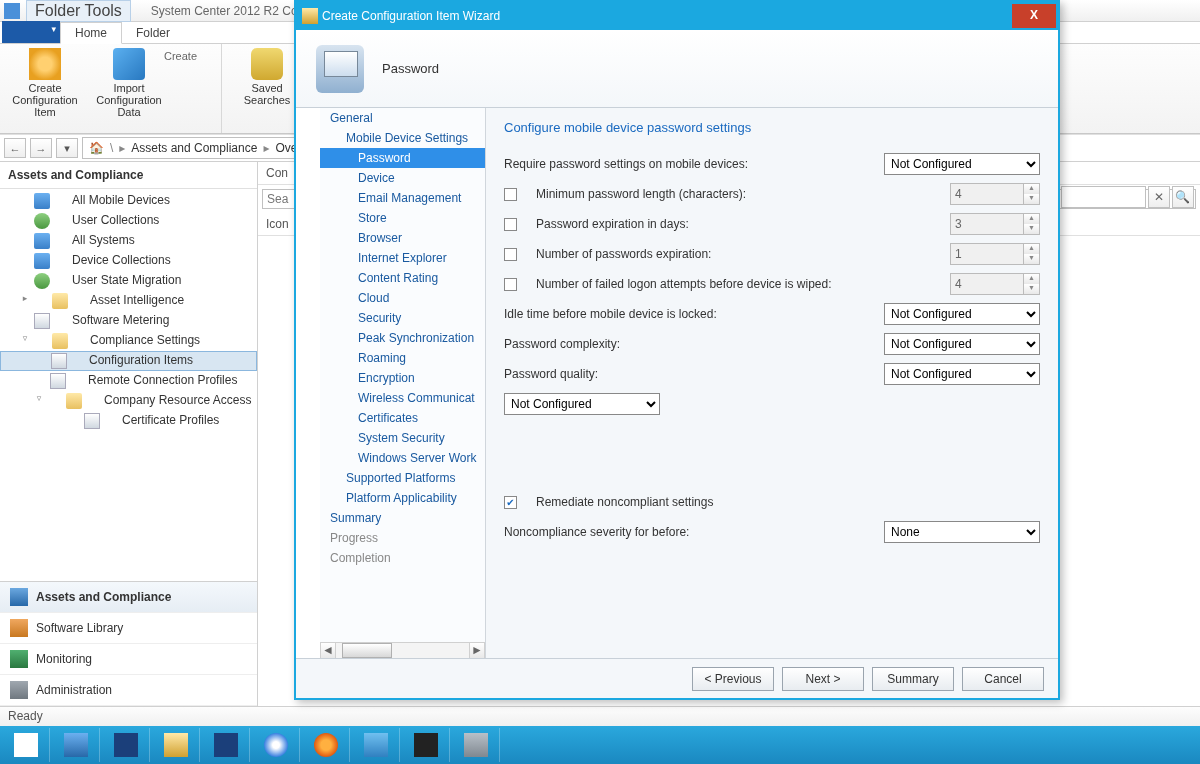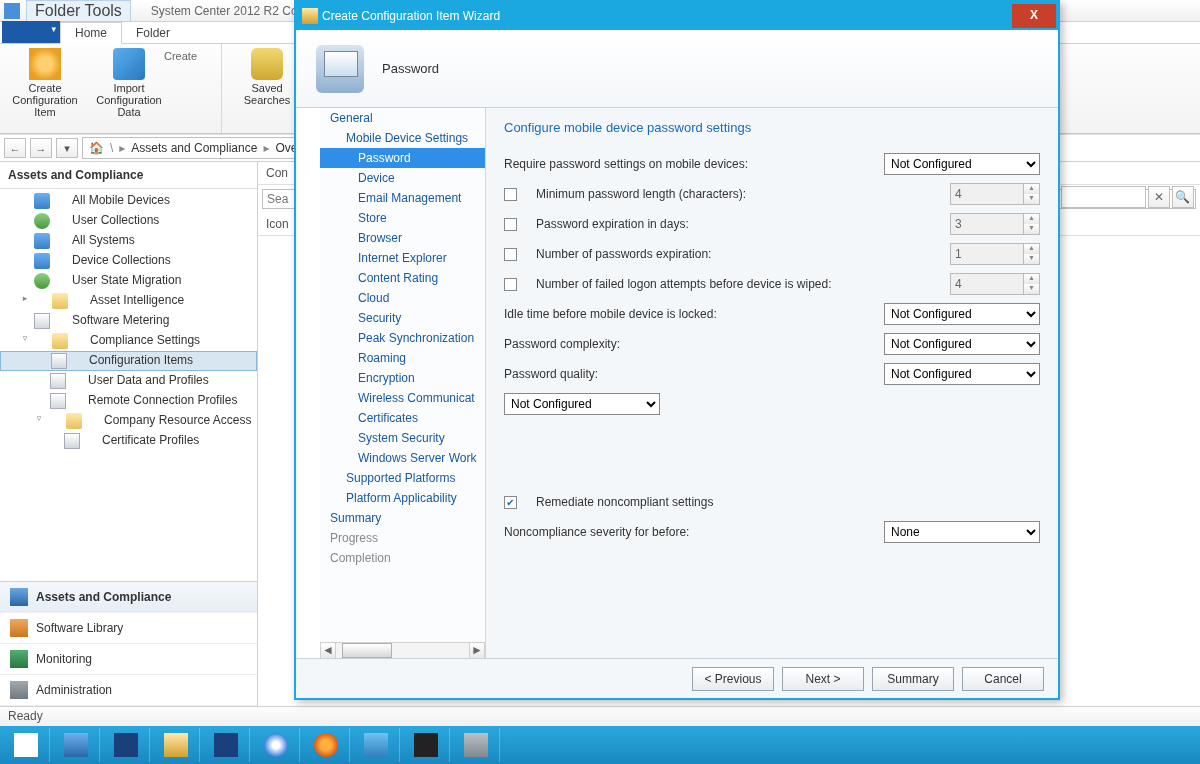--- a/index.html
+++ b/index.html
@@ -37,21 +37,21 @@
 .address .sep{color:#888;}
 
 
 .main { position:absolute; top:162px; bottom:58px; left:0; right:0; display:flex; }
 .nav-tree { width:258px; border-right:1px solid #d0d0d0; background:#fff; display:flex; flex-direction:column;}
 .nav-header { padding:6px 8px; font-weight:600; color:#333; border-bottom:1px solid #e0e0e0;}
 .tree { flex:1; overflow:auto; padding:2px 0;}
 .tree-item { display:flex; align-items:flex-start; padding:2px 4px 2px 20px; gap:22px; color:#333; cursor:default; white-space:nowrap;}
 .tree-item.d1{padding-left:34px;}
 .tree-item.d2{padding-left:50px;}
-.tree-item.d3{padding-left:64px;}
+.tree-item.d3{padding-left:84px;}
 .tree-item.sel { background:#d8e6f2; border:1px solid #8bb7de; padding-top:1px; padding-bottom:1px;}
 .tree-ico{width:16px;height:16px;}
 .tico-blue{background:linear-gradient(#6bb0f0,#3a80c8);border-radius:2px;}
 .tico-fold{background:linear-gradient(#ffe9a8,#e8c060);border-radius:2px;}
 .tico-user{background:linear-gradient(#8ed080,#4a9840);border-radius:50%;}
 .tico-doc{background:linear-gradient(#fff,#d0d8e0);border:1px solid #aab;}
 .expander{width:10px;display:inline-block;color:#888;font-size:9px;text-align:center;}
 
 
 .workspace { border-top:1px solid #d0d0d0;}
@@ -227,24 +227,20 @@
           <span>Software Metering</span>
         </div>
       <div class="tree-item">
           <span class="expander">▿</span>
           <span class="tree-ico tico-fold"></span>
           <span>Compliance Settings</span>
         </div>
       <div class="tree-item d2 sel">
           <span class="tree-ico tico-doc"></span>
           <span>Configuration Items</span>
-        </div>
-      <div class="tree-item d2">
-          <span class="tree-ico tico-doc"></span>
-          <span>User Data and Profiles</span>
         </div>
       <div class="tree-item d2">
           <span class="tree-ico tico-doc"></span>
           <span>Remote Connection Profiles</span>
         </div>
       <div class="tree-item d1">
           <span class="expander">▿</span>
           <span class="tree-ico tico-fold"></span>
           <span>Company Resource Access</span>
         </div>

